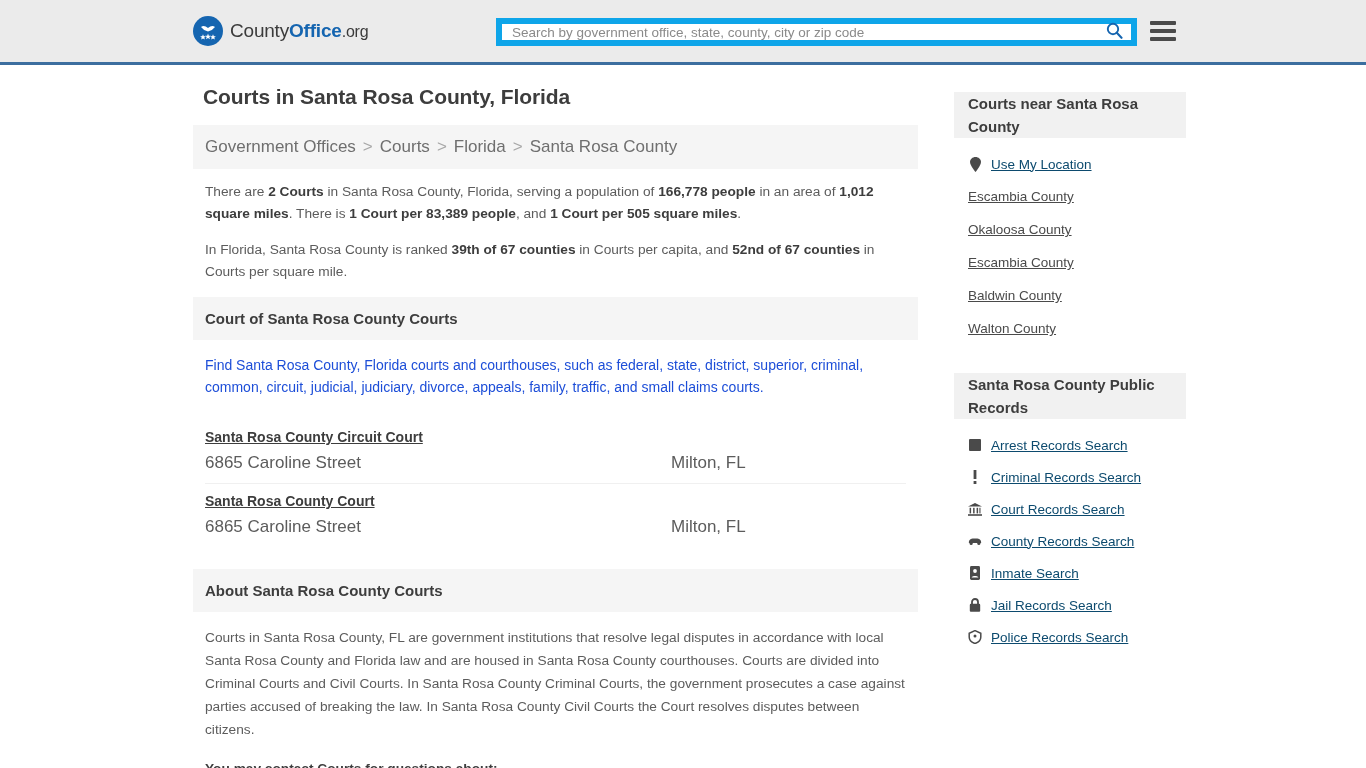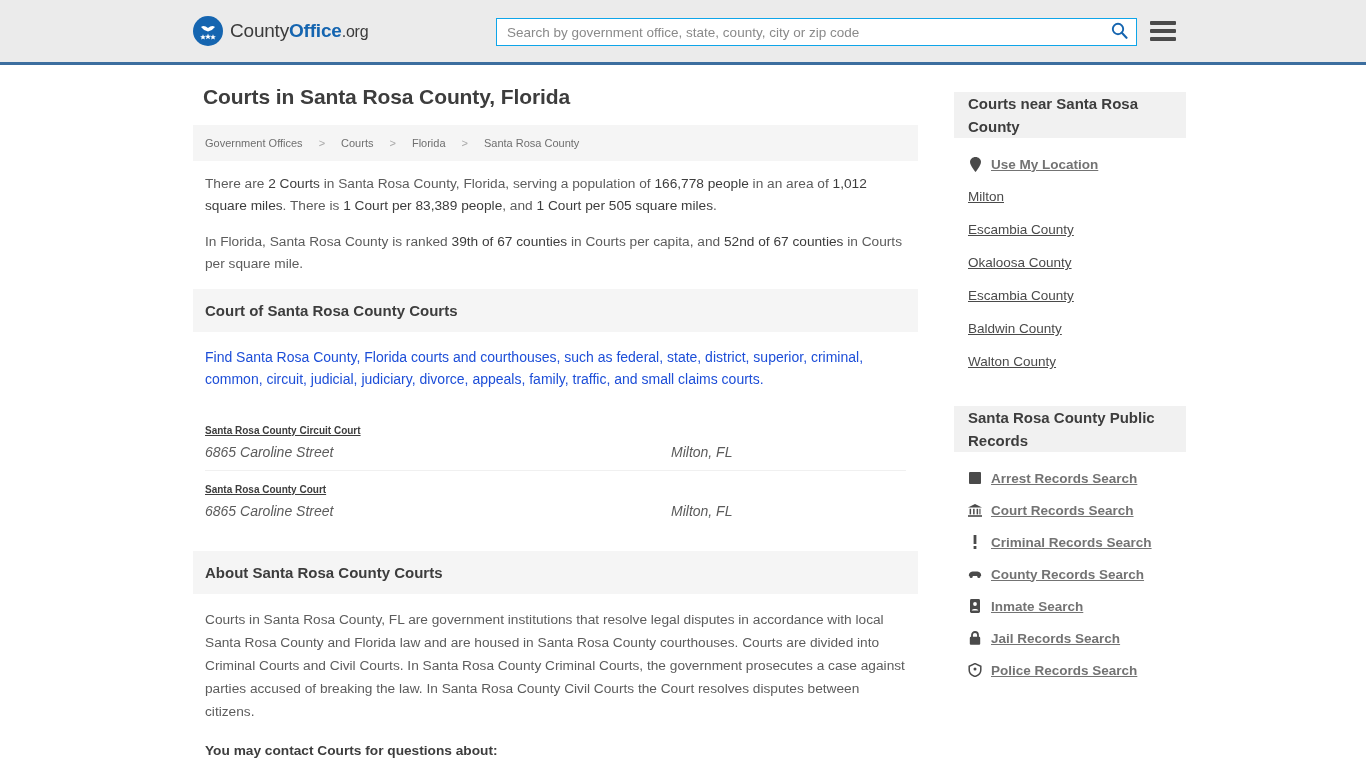--- a/index.html
+++ b/index.html
@@ -44,21 +44,21 @@
   }
   .logo-text .c1 { color: #3b3b3b; }
   .logo-text .c2 { color: #1565b0; font-weight: bold; margin-top: 7px; }
   .logo-text .c3 { color: #3b3b3b; font-size: 16px; }
 
   .search-wrap {
     position: absolute;
     left: 496px; top: 18px;
     width: 641px; height: 28px;
     background: #ffffff;
-    border: 1px solid #0ea5e9;
+    border: 6px solid #0ea5e9;
     display: flex; align-items: center;
   }
   .search-input {
     flex: 1 1 auto;
     border: none; outline: none;
     background: transparent;
     height: 26px;
     padding: 0 10px;
     font-family: "Liberation Sans", sans-serif;
     font-size: 13.5px;
@@ -104,38 +104,38 @@
     font-size: 21px;
     color: #3d3d3d;
     margin: 0 0 16px 10px;
     font-weight: bold;
     letter-spacing: -0.1px;
   }
 
   .breadcrumb {
     background: #f5f5f5;
     padding: 12px 12px;
-    font-size: 11px;
+    font-size: 17px;
     color: #6f6f6f;
     display: flex; align-items: center; flex-wrap: wrap;
-    gap: 9px;
+    gap: 0;
   }
   .breadcrumb a {
     color: #6f6f6f; text-decoration: none;
   }
   .breadcrumb .sep { color: #a8a8a8; margin: 0 7px; }
 
   .stats {
     padding: 12px 12px 0 12px;
     font-size: 13.7px;
     line-height: 22px;
     color: #5c5c5c;
   }
   .stats p { margin: 0 0 14px 0; }
-  .stats b { color: #3d3d3d; font-weight: normal; }
+  .stats b { color: #3d3d3d; font-weight: bold; }
 
   .sec-head {
     background: #f5f5f5;
     padding: 13px 12px;
     font-size: 15px;
     font-weight: bold;
     color: #3d3d3d;
     margin-top: 12px;
   }
 
@@ -149,31 +149,30 @@
 
   
   .court-list { padding: 0 12px; margin-top: 4px; }
   .court-row {
     padding: 8px 0 10px 0;
     border-bottom: 1px solid #f0f0f0;
   }
   .court-row:last-child { border-bottom: none; }
   .court-name {
     display: inline-block;
-    font-size: 10px;
+    font-size: 14px;
     font-weight: bold;
     color: #3d3d3d;
     text-decoration: underline;
     margin-bottom: 8px;
   }
   .court-meta {
     display: flex;
-    font-size: 14px;
+    font-size: 17px;
     color: #5c5c5c;
-    font-style: italic;
   }
   .court-addr { width: 466px; flex: 0 0 466px; }
   .court-city { flex: 1 1 auto; }
 
   .about-body {
     padding: 14px 12px 0 12px;
     font-size: 13.7px;
     line-height: 23px;
     color: #5c5c5c;
   }
@@ -195,23 +194,22 @@
     line-height: 23px;
   }
   .card-links { padding: 10px 0 6px 0; }
   .side-link-row {
     display: flex; align-items: center;
     gap: 9px;
     padding: 8px 14px;
     font-size: 13.5px;
   }
   .side-link-row a {
-    color: #737373;
+    color: #0c4a6e;
     text-decoration: underline;
-    font-weight: bold;
   }
   .side-icon {
     width: 14px; height: 16px; flex: 0 0 14px;
     display: flex; align-items: center; justify-content: center;
     color: #4a4a4a;
   }
   .side-icon svg { display: block; }
   .plain-link-row {
     padding: 9px 14px;
     font-size: 13.5px;
@@ -315,68 +313,67 @@
       <div class="card-head">Courts near Santa Rosa County</div>
       <div class="card-links">
         <div class="side-link-row">
           <span class="side-icon">
             <svg width="11" height="15" viewBox="0 0 11 15">
               <path d="M5.5 0 C2.5 0 0 2.3 0 5.1 C0 8.8 5.5 15 5.5 15 C5.5 15 11 8.8 11 5.1 C11 2.3 8.5 0 5.5 0 Z" fill="#4a4a4a"></path>
             </svg>
           </span>
           <a href="#">Use My Location</a>
         </div>
-        <div class="plain-link-row"><a href="#">Milton</a></div>
         <div class="plain-link-row"><a href="#">Escambia County</a></div>
         <div class="plain-link-row"><a href="#">Okaloosa County</a></div>
         <div class="plain-link-row"><a href="#">Escambia County</a></div>
         <div class="plain-link-row"><a href="#">Baldwin County</a></div>
         <div class="plain-link-row"><a href="#">Walton County</a></div>
       </div>
 
       <div class="card-gap"></div>
 
       <div class="card-head">Santa Rosa County Public Records</div>
       <div class="card-links">
 
         <div class="side-link-row">
           <span class="side-icon">
             <svg width="12" height="12" viewBox="0 0 12 12">
                 <rect x="0" y="0" width="12" height="12" rx="1" fill="#4a4a4a"></rect>
               </svg>
           </span>
           <a href="#">Arrest Records Search</a>
+        </div>
+
+        <div class="side-link-row">
+          <span class="side-icon">
+            <svg width="6" height="14" viewBox="0 0 6 14">
+              <rect x="1.6" y="0" width="2.8" height="9" fill="#4a4a4a"></rect>
+              <rect x="1.6" y="11" width="2.8" height="3" fill="#4a4a4a"></rect>
+            </svg>
+          </span>
+          <a href="#">Criminal Records Search</a>
         </div>
 
         <div class="side-link-row">
           <span class="side-icon">
             <svg width="14" height="13" viewBox="0 0 14 13">
               <polygon points="7,0 14,3.6 0,3.6" fill="#4a4a4a"></polygon>
               <rect x="1.6" y="4.8" width="1.5" height="5.6" fill="#4a4a4a"></rect>
               <rect x="5.1" y="4.8" width="1.5" height="5.6" fill="#4a4a4a"></rect>
               <rect x="8.6" y="4.8" width="1.5" height="5.6" fill="#4a4a4a"></rect>
               <rect x="11.4" y="4.8" width="1.1" height="5.6" fill="#4a4a4a"></rect>
               <rect x="0" y="11.2" width="14" height="1.6" fill="#4a4a4a"></rect>
             </svg>
           </span>
           <a href="#">Court Records Search</a>
         </div>
 
         <div class="side-link-row">
           <span class="side-icon">
-            <svg width="6" height="14" viewBox="0 0 6 14">
-              <rect x="1.6" y="0" width="2.8" height="9" fill="#4a4a4a"></rect>
-              <rect x="1.6" y="11" width="2.8" height="3" fill="#4a4a4a"></rect>
-            </svg>
-          </span>
-          <a href="#">Criminal Records Search</a>
-        </div>
-
-        <div class="side-link-row">
-          <span class="side-icon">
             <svg width="16" height="10" viewBox="0 0 16 10">
               <path d="M1 6.2 C1 4.4 2 3.2 3.4 2.6 C5 1.9 11 1.9 12.6 2.6 C14 3.2 15 4.4 15 6.2 L15 7.4 L1 7.4 Z" fill="#4a4a4a"></path>
               <circle cx="3.6" cy="7.8" r="1.8" fill="#4a4a4a"></circle>
               <circle cx="12.4" cy="7.8" r="1.8" fill="#4a4a4a"></circle>
             </svg>
           </span>
           <a href="#">County Records Search</a>
         </div>
 
         <div class="side-link-row">

